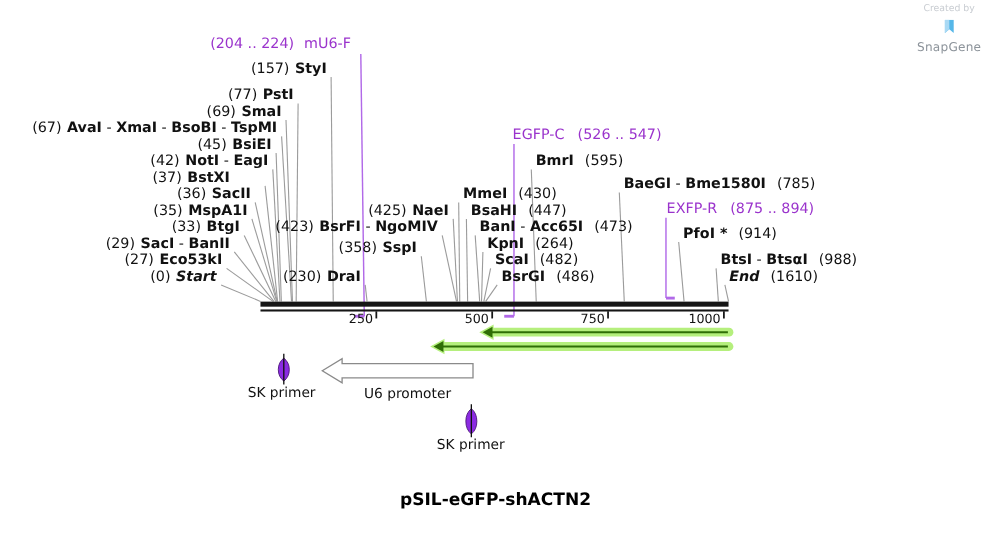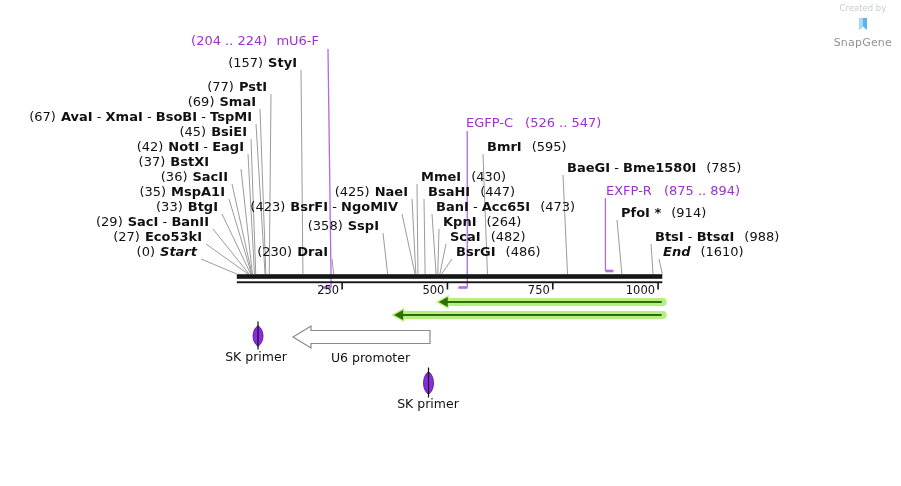--- a/index.html
+++ b/index.html
@@ -124,20 +124,21 @@
       <div class="plabel left" style="top: 34px; color: rgb(154, 51, 204); right: 582px;"><span class="ppos">(204 .. 224)</span><span>mU6-F</span></div>
       <div class="plabel right" style="top: 116px; color: rgb(154, 51, 204); left: 466px;"><span>EGFP-C</span><span class="ppos">(526 .. 547)</span></div>
       <div class="plabel right" style="top: 184px; color: rgb(154, 51, 204); left: 606px;"><span>EXFP-R</span><span class="ppos">(875 .. 894)</span></div>
     </div>
 
   <div class="u6label">U6 promoter</div>
 
   <div class="sklabel" style="left:221px;top:349px;">SK primer</div>
   <div class="sklabel" style="left:393px;top:396px;">SK primer</div>
 
+  <div class="title">pSIL-eGFP-shACTN2</div>
 
   <div class="watermark">
     <span class="wm-created">Created by</span>
     <svg width="10" height="13" viewBox="0 0 10 13">
       <path d="M1,0 L9,0 L9,12 L5,8.6 L1,12 Z" fill="#56b7e8"></path>
       <path d="M1,0 L5,0 L5,8.6 L1,12 Z" fill="#a9d9f4"></path>
     </svg>
     <span class="wm-brand">SnapGene</span>
   </div>
 </div>

